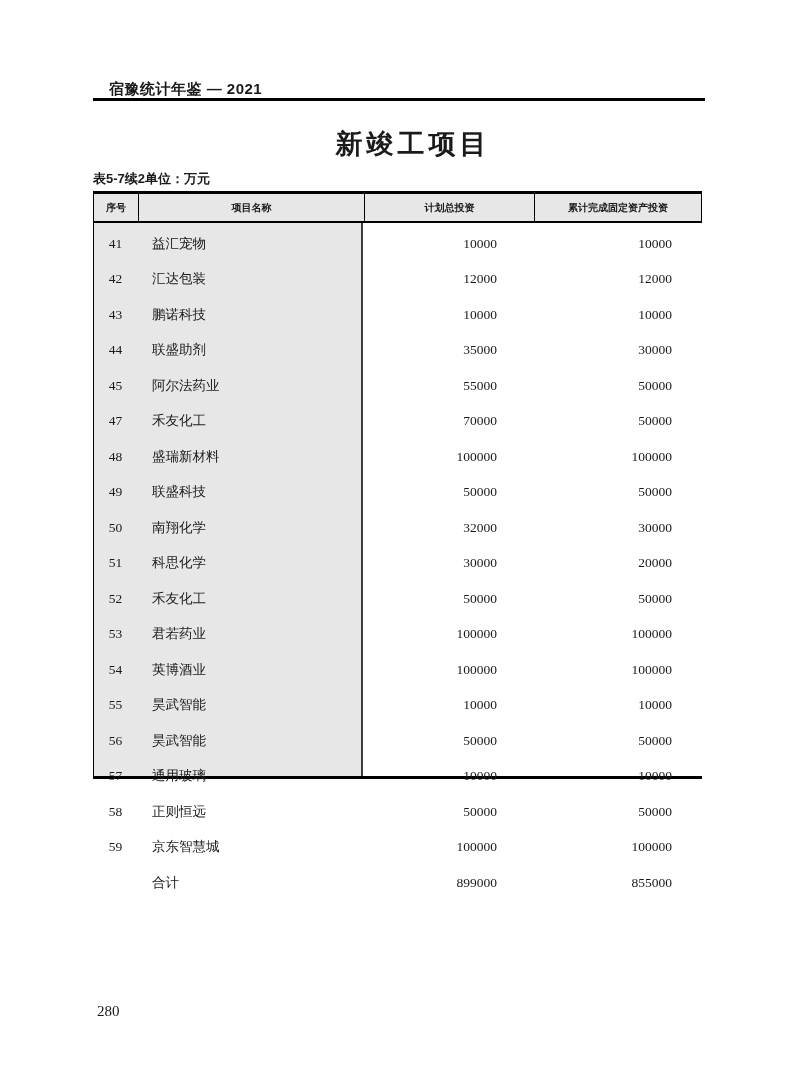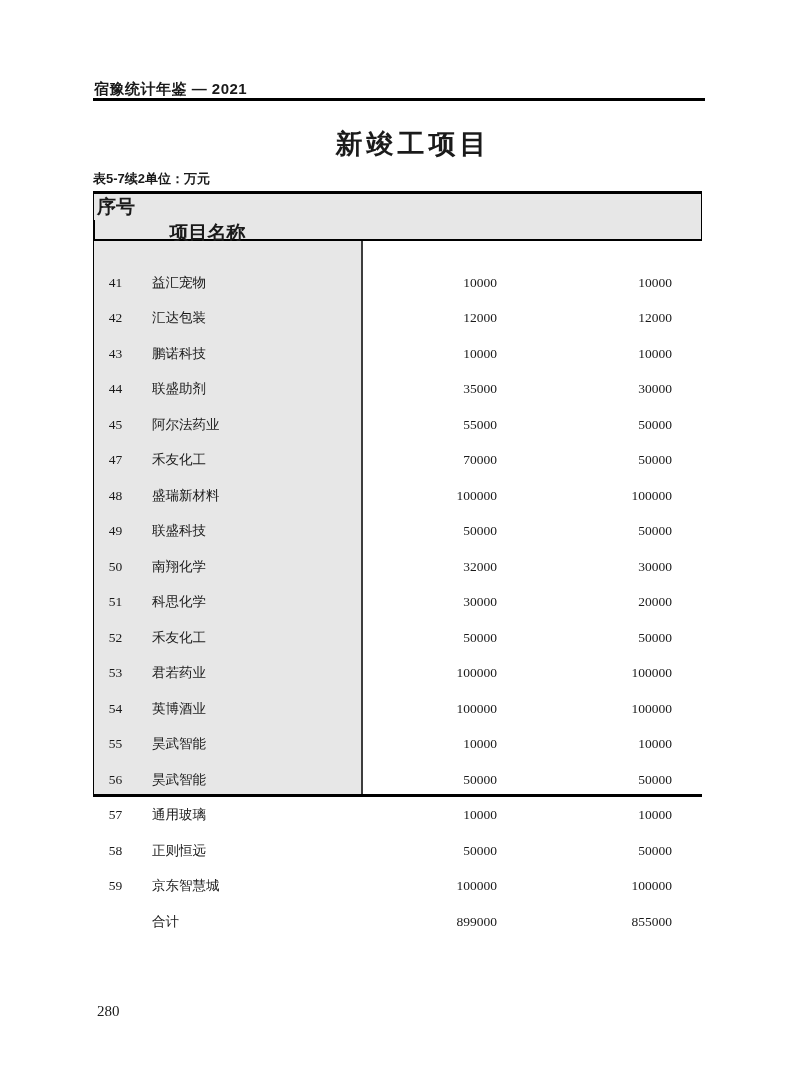--- a/index.html
+++ b/index.html
@@ -11,21 +11,21 @@
     background: #ffffff;
     color: #1a1a1a;
     overflow: hidden;
     margin: 0 auto;
     font-family: "Liberation Serif", "DejaVu Serif", serif;
   }
   .sans { font-family: "Liberation Sans", "DejaVu Sans", sans-serif; }
 
   .running-head {
     position: absolute;
-    left: 94px; top: 80px;
+    left: 109px; top: 80px;
     font-size: 15px;
     font-weight: bold;
     letter-spacing: 0.5px;
   }
   .head-rule {
     position: absolute;
     left: 93px; top: 98px;
     width: 612px; height: 3px;
     background: #000;
   }
@@ -47,47 +47,46 @@
     font-weight: bold;
   }
 
   .projects-table {
     position: absolute;
     left: 93px; top: 191px;
     width: 609px;
   }
   .thead {
     display: flex;
-    height: 50px;
+    height: 32px;
     background: #e7e7e7;
     border-top: 3px solid #000;
     border-bottom: 2px solid #000;
     border-left: 1.5px solid #000;
     border-right: 1.5px solid #000;
-    font-size: 19px;
-    font-weight: bold;
-    flex-direction: column;
+    font-size: 10px;
+    font-weight: bold;
   }
   .thead .hcell {
     display: flex;
     align-items: center;
     justify-content: center;
     height: 100%;
   }
   .h-no        { width: 44px; }
   .h-name      { width: 226px; border-left: 1.5px solid #000; }
   .h-planned   { width: 170px; border-left: 1.5px solid #000; font-family: Liberation Mono, monospace; }
   .h-completed { flex: 1;      border-left: 1.5px solid #000; }
 
   .tbody {
     position: relative;
     height: 556px;
     border-left: 1.5px solid #000;
     border-bottom: 3px solid #000;
-    padding-top: 24px;
+    padding-top: 3px;
     background: #ffffff;
   }
   .gray-panel {
     position: absolute;
     left: 0; top: 0; bottom: 0;
     width: 269px;
     background: #e7e7e7;
     border-right: 2px solid #3d3d3d;
   }
   .row {

